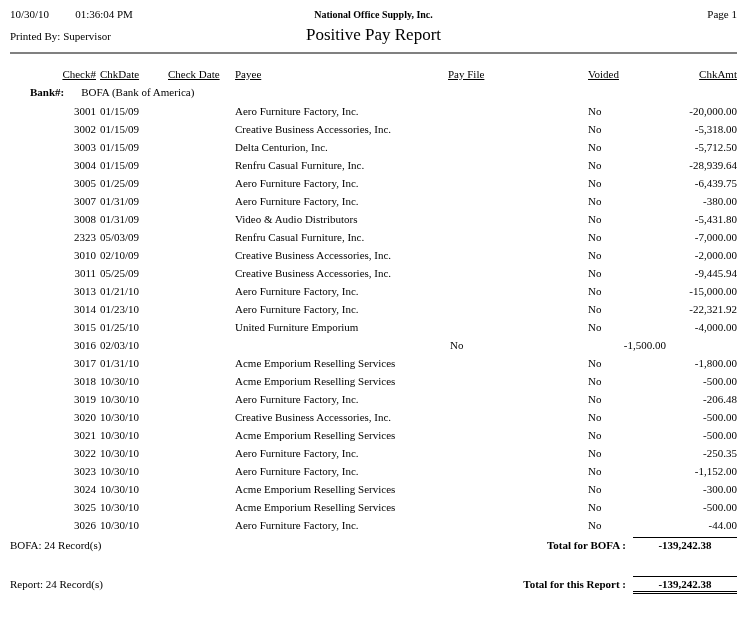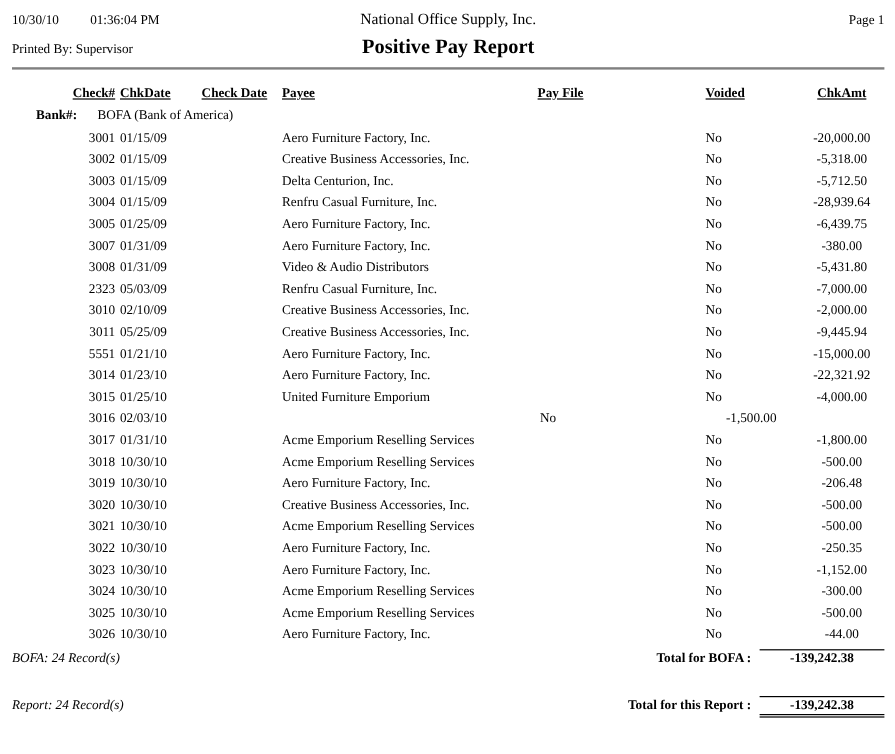--- a/index.html
+++ b/index.html
@@ -9,54 +9,54 @@
     font-family: "Liberation Serif", "DejaVu Serif", serif;
     color: #000;
     overflow: hidden;
   }
   .page { width: 746px; height: 620px; padding: 8px 9px 0 10px; }
 
   
   .hdr-row { display: grid; grid-template-columns: 1fr auto 1fr; align-items: baseline; }
   .hdr-left  { font-size: 11px; text-align: left; white-space: nowrap; }
   .hdr-left .time { margin-left: 26px; }
-  .hdr-center { font-size: 13px; font-weight: normal; text-align: center; white-space: nowrap; }
+  .hdr-center { font-size: 10px; font-weight: bold; text-align: center; white-space: nowrap; }
   .hdr-right { font-size: 11px; text-align: right; white-space: nowrap; }
   .hdr-row.second { margin-top: 5px; }
-  .report-title { font-size: 17px; font-weight: bold; }
+  .report-title { font-size: 17px; font-weight: normal; }
   .rule { height: 2px; background: #808080; margin-top: 7px; }
 
   
   .grid-row {
     display: grid;
     grid-template-columns: 86px 72px 67px 213px 138px 80px 71px;
     font-size: 11px;
     line-height: 18px;
     white-space: nowrap;
   }
-  .head-row { margin-top: 13px; line-height: 15px; font-weight: bold; }
+  .head-row { margin-top: 13px; line-height: 15px; font-weight: normal; }
   .head-row > div { text-decoration: underline; }
   .c-check  { text-align: right; }
   .c-date   { padding-left: 4px; }
   .c-pospay { padding-left: 0; }
   .c-payee  { padding-left: 0; }
   .c-payfile{ padding-left: 0; }
   .c-voided { padding-left: 2px; }
-  .c-amt    { text-align: center; }
+  .c-amt    { text-align: right; }
   .head-row .c-pospay { padding-left: 0; }
 
   .bank-row { display: flex; font-size: 11px; line-height: 16px; margin-top: 2px; margin-left: 20px; }
   .bank-label { font-weight: bold; }
   .bank-value { margin-left: 17px; }
 
   .data-rows { margin-top: 2px; }
 
   
   .summary-row { display: flex; align-items: baseline; font-size: 11px; }
-  .summary-records { font-style: italic; }
+  .summary-records { }
   .summary-right { margin-left: auto; display: flex; align-items: baseline; }
   .summary-label { font-weight: bold; padding-right: 7px; }
   .amount-box {
     width: 104px; text-align: center; font-weight: bold;
     border-top: 1px solid #000; padding-top: 1px;
   }
   .bank-summary { margin-top: 3px; }
   .report-summary { margin-top: 25px; }
   .report-summary .amount-box { border-bottom: 3px double #000; padding-bottom: 1px; }
 </style>
@@ -180,21 +180,21 @@
       <div class="grid-row data-row">
         <div class="c-check">3011</div>
         <div class="c-date">05/25/09</div>
         <div class="c-pospay"></div>
         <div class="c-payee">Creative Business Accessories, Inc.</div>
         <div class="c-payfile"></div>
         <div class="c-voided">No</div>
         <div class="c-amt">-9,445.94</div>
       </div>
       <div class="grid-row data-row">
-        <div class="c-check">5551</div>
+        <div class="c-check">3013</div>
         <div class="c-date">01/21/10</div>
         <div class="c-pospay"></div>
         <div class="c-payee">Aero Furniture Factory, Inc.</div>
         <div class="c-payfile"></div>
         <div class="c-voided">No</div>
         <div class="c-amt">-15,000.00</div>
       </div>
       <div class="grid-row data-row">
         <div class="c-check">3014</div>
         <div class="c-date">01/23/10</div>

